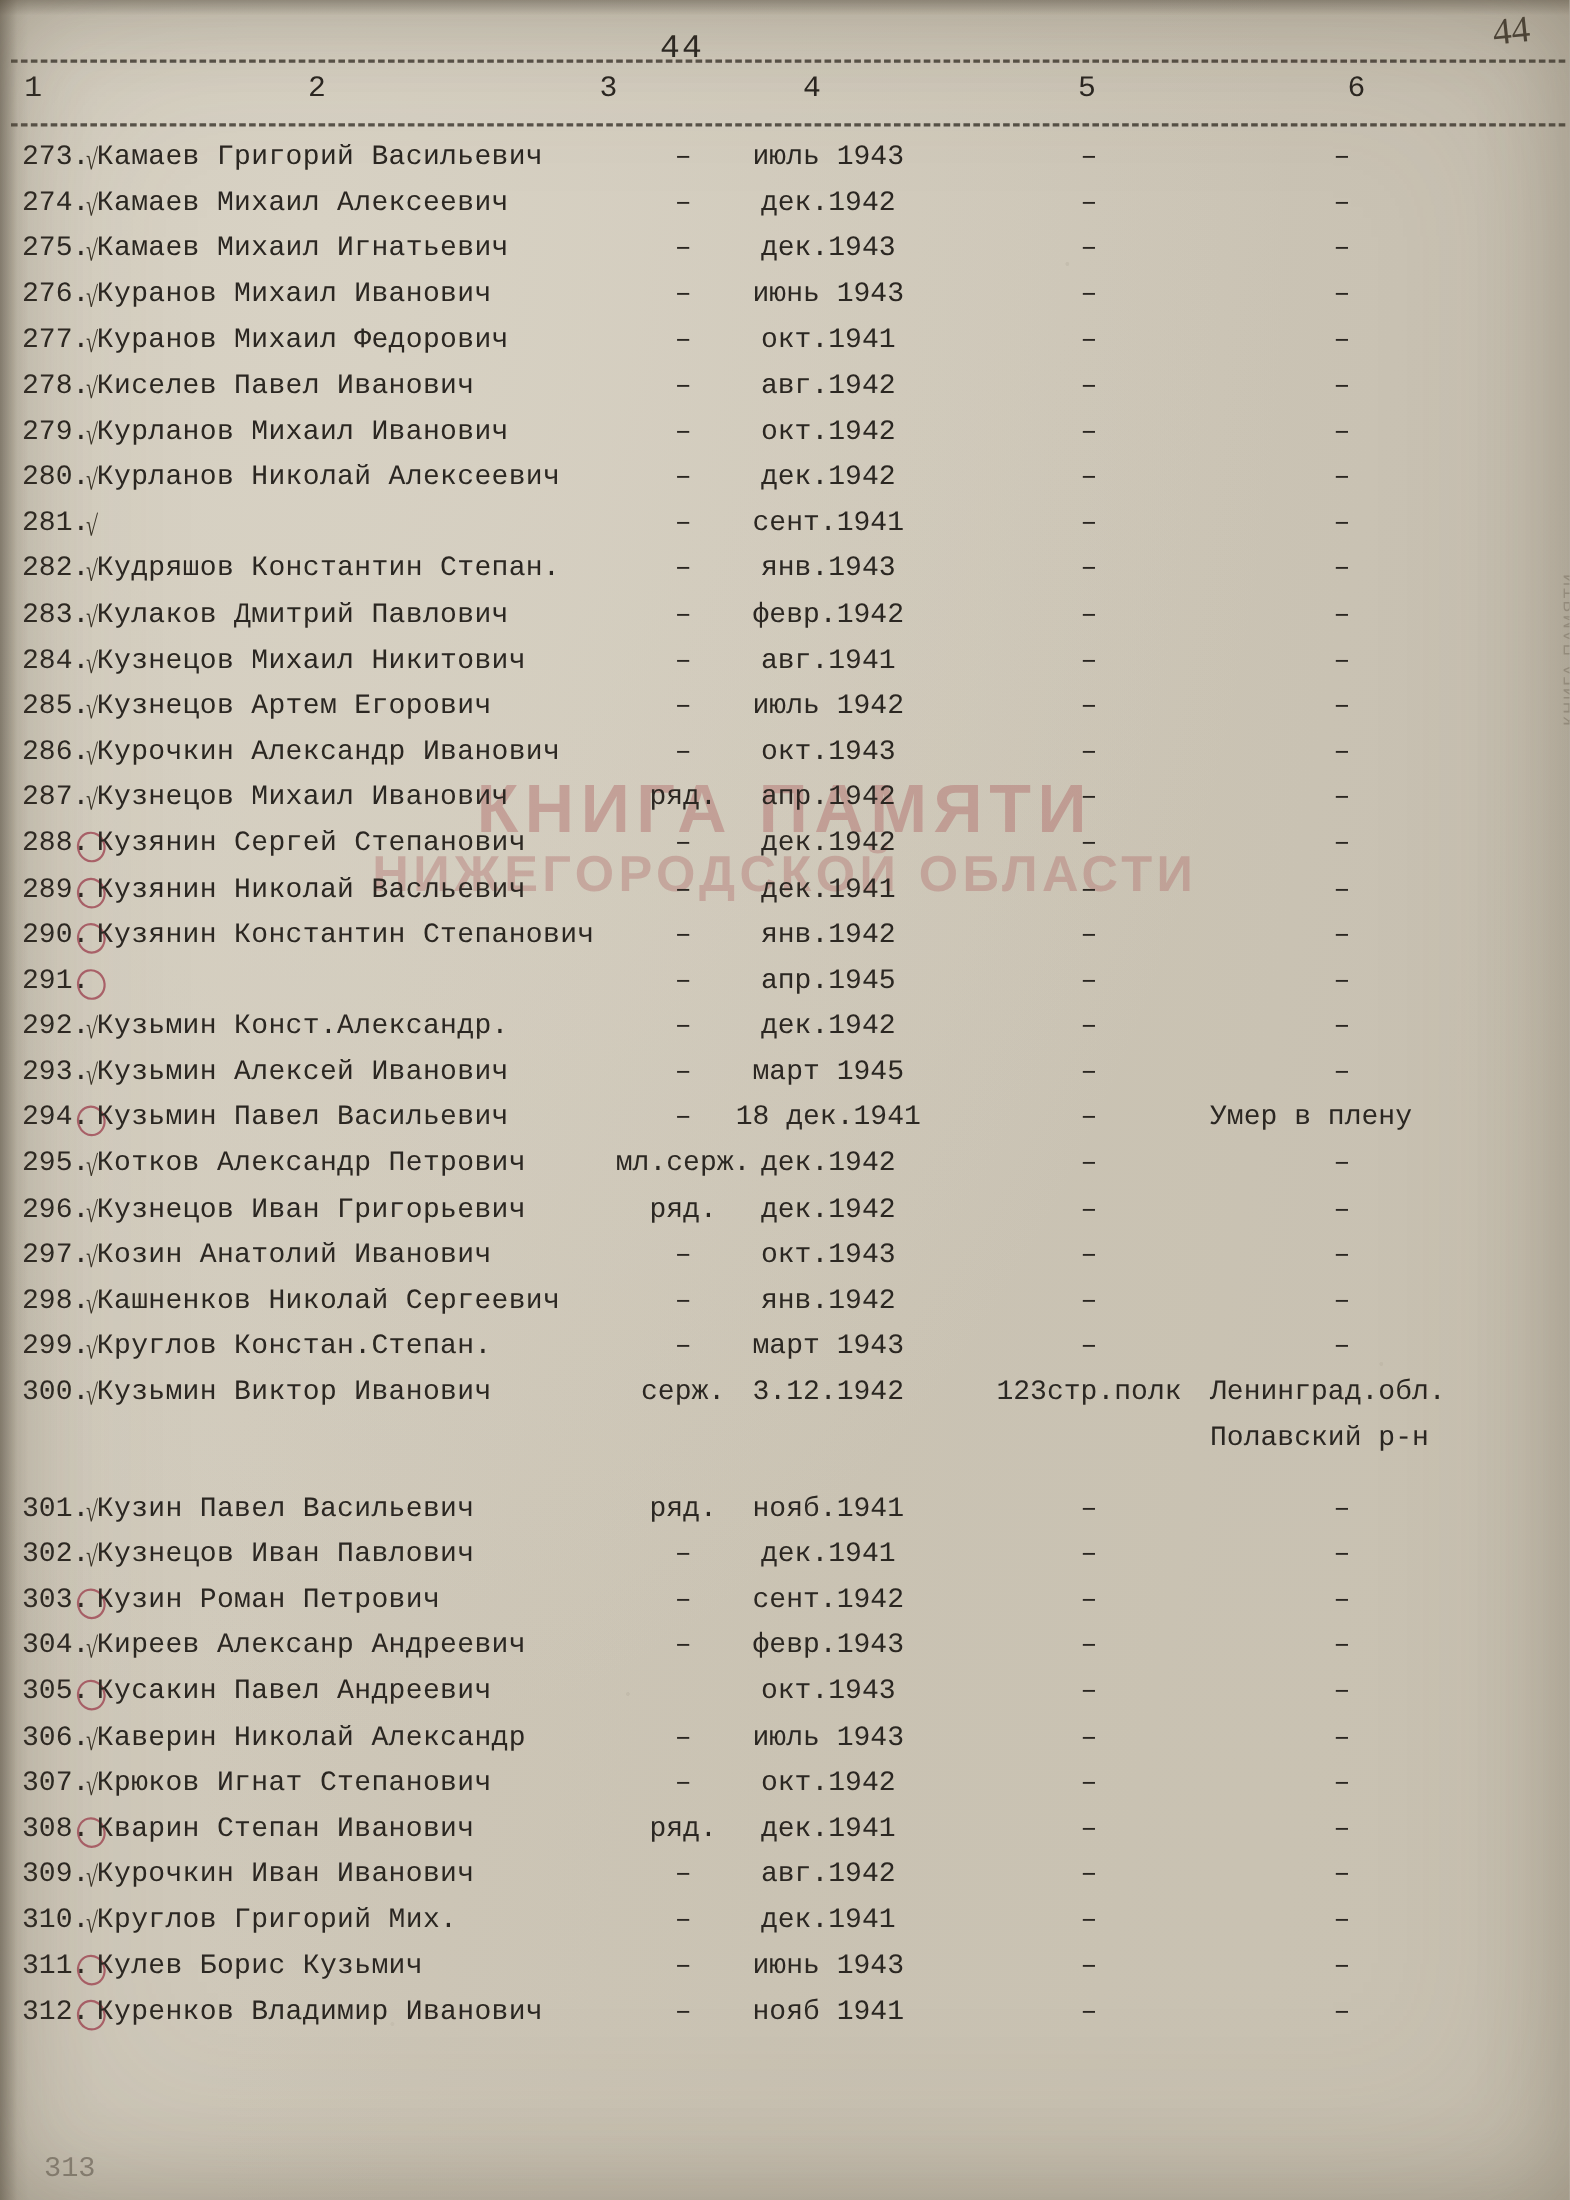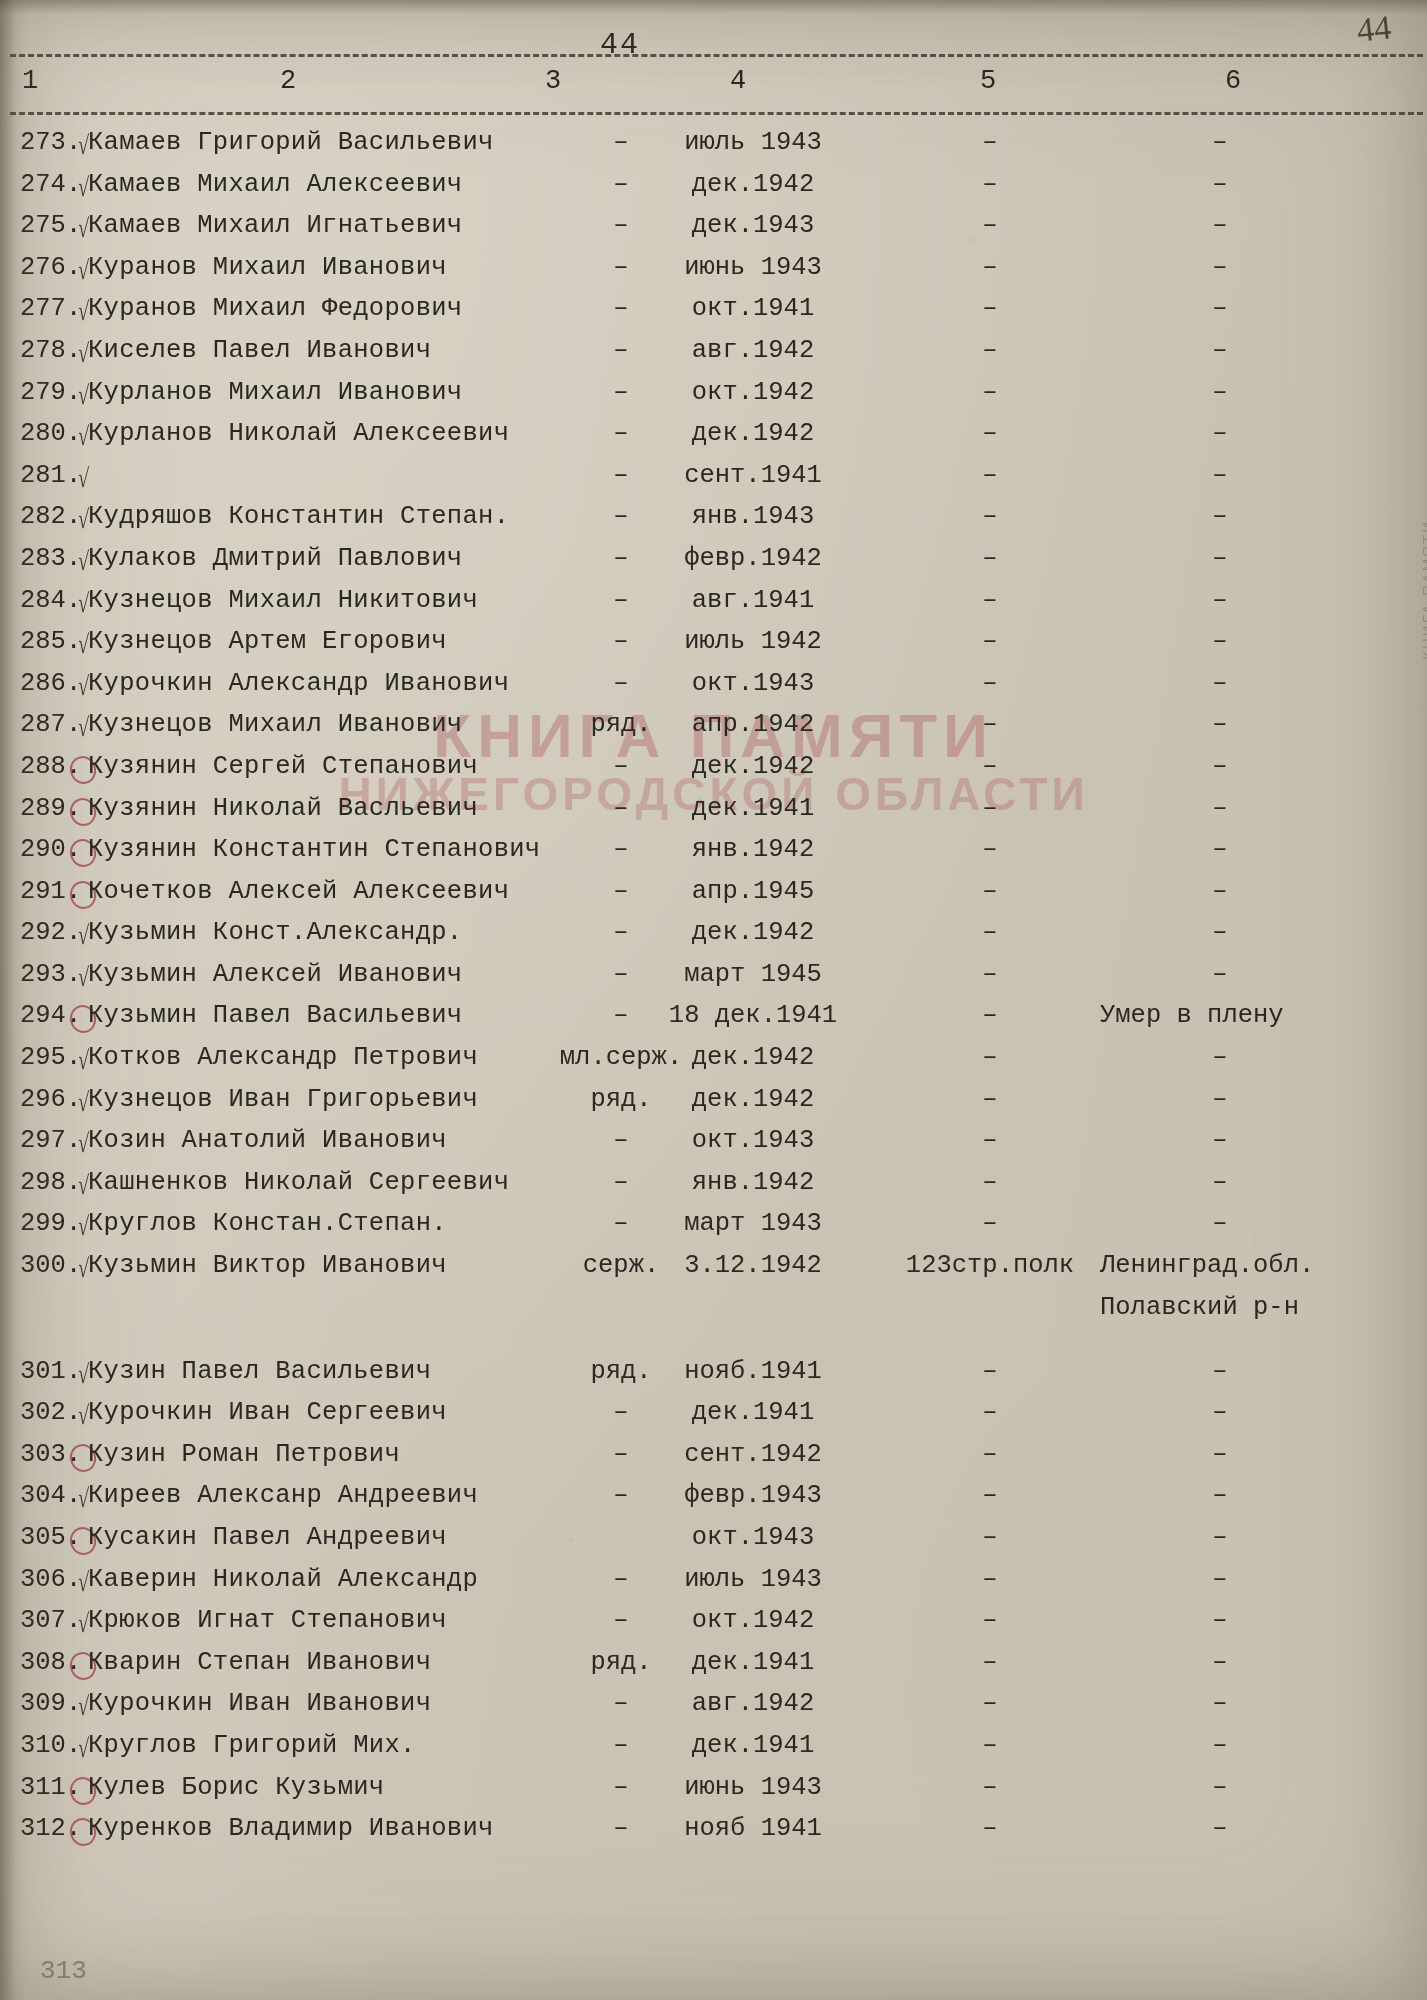--- a/index.html
+++ b/index.html
@@ -429,21 +429,20 @@
         <span class="c-num">290.</span>
         <span class="c-name">Кузянин Константин Степанович</span>
         <span class="c-rank">–</span>
         <span class="c-date">янв.1942</span>
         <span class="c-unit">–</span>
         <span class="c-place center">–</span>
       </div>
       <div class="row">
         <span class="circ"></span>
         <span class="c-num">291.</span>
-        <span class="c-name">Кочетков Алексей Алексеевич</span>
         <span class="c-rank">–</span>
         <span class="c-date">апр.1945</span>
         <span class="c-unit">–</span>
         <span class="c-place center">–</span>
       </div>
       <div class="row">
         <span class="tick">√</span>
         <span class="c-num">292.</span>
         <span class="c-name">Кузьмин Конст.Александр.</span>
         <span class="c-rank">–</span>
@@ -532,21 +531,21 @@
         <span class="c-num">301.</span>
         <span class="c-name">Кузин Павел Васильевич</span>
         <span class="c-rank">ряд.</span>
         <span class="c-date">нояб.1941</span>
         <span class="c-unit">–</span>
         <span class="c-place center">–</span>
       </div>
       <div class="row">
         <span class="tick">√</span>
         <span class="c-num">302.</span>
-        <span class="c-name">Курочкин Иван Сергеевич</span>
+        <span class="c-name">Кузнецов Иван Павлович</span>
         <span class="c-rank">–</span>
         <span class="c-date">дек.1941</span>
         <span class="c-unit">–</span>
         <span class="c-place center">–</span>
       </div>
       <div class="row">
         <span class="circ"></span>
         <span class="c-num">303.</span>
         <span class="c-name">Кузин Роман Петрович</span>
         <span class="c-rank">–</span>

